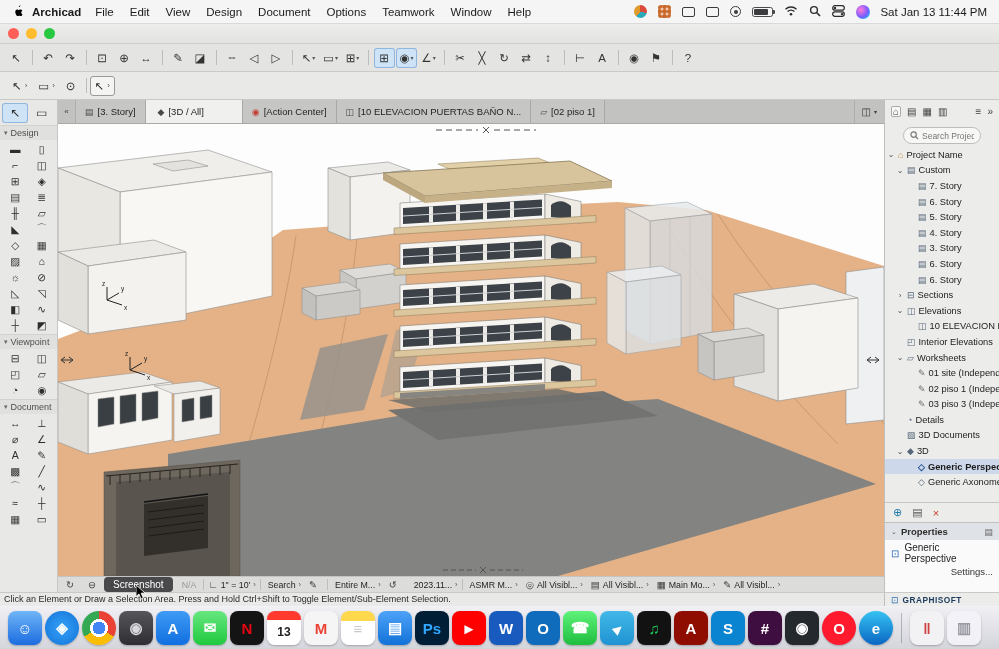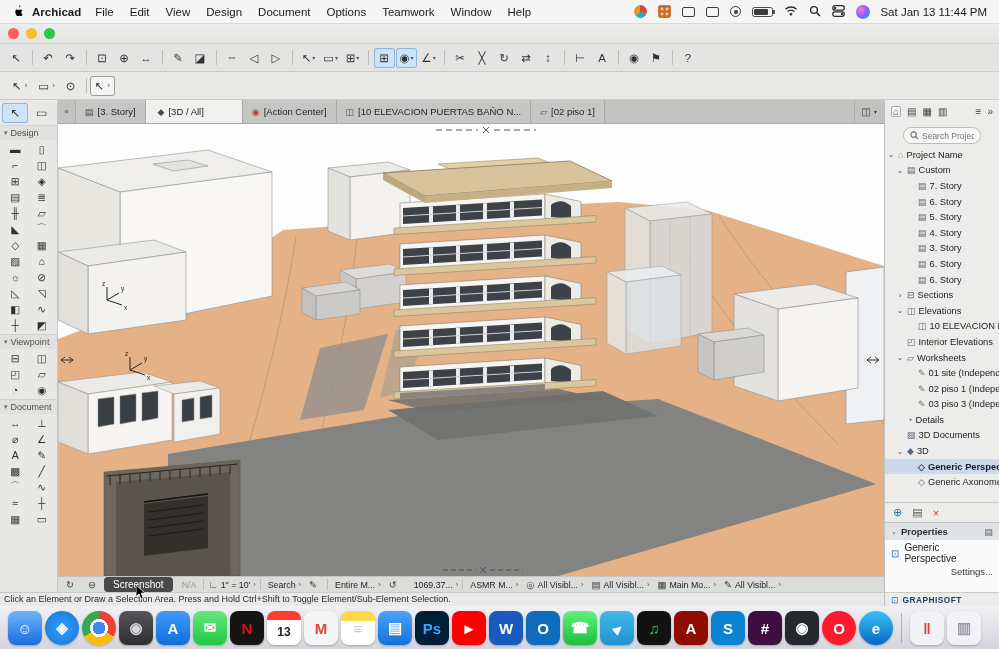--- a/index.html
+++ b/index.html
@@ -654,21 +654,21 @@
           <span class="lb">Entire M...</span>
           <span class="chev">›</span>
         </span>
         <span class="seg">
           <span class="ic">↺</span>
           <span class="lb"></span>
           <span class="chev"></span>
         </span>
         <span class="seg">
           <span class="ic"></span>
-          <span class="lb">1069.37...</span>
+          <span class="lb">2023.11...</span>
           <span class="chev">›</span>
         </span>
         <span class="seg sep">
           <span class="ic"></span>
           <span class="lb"></span>
           <span class="chev"></span>
         </span>
         <span class="seg">
           <span class="ic"></span>
           <span class="lb">ASMR M...</span>

